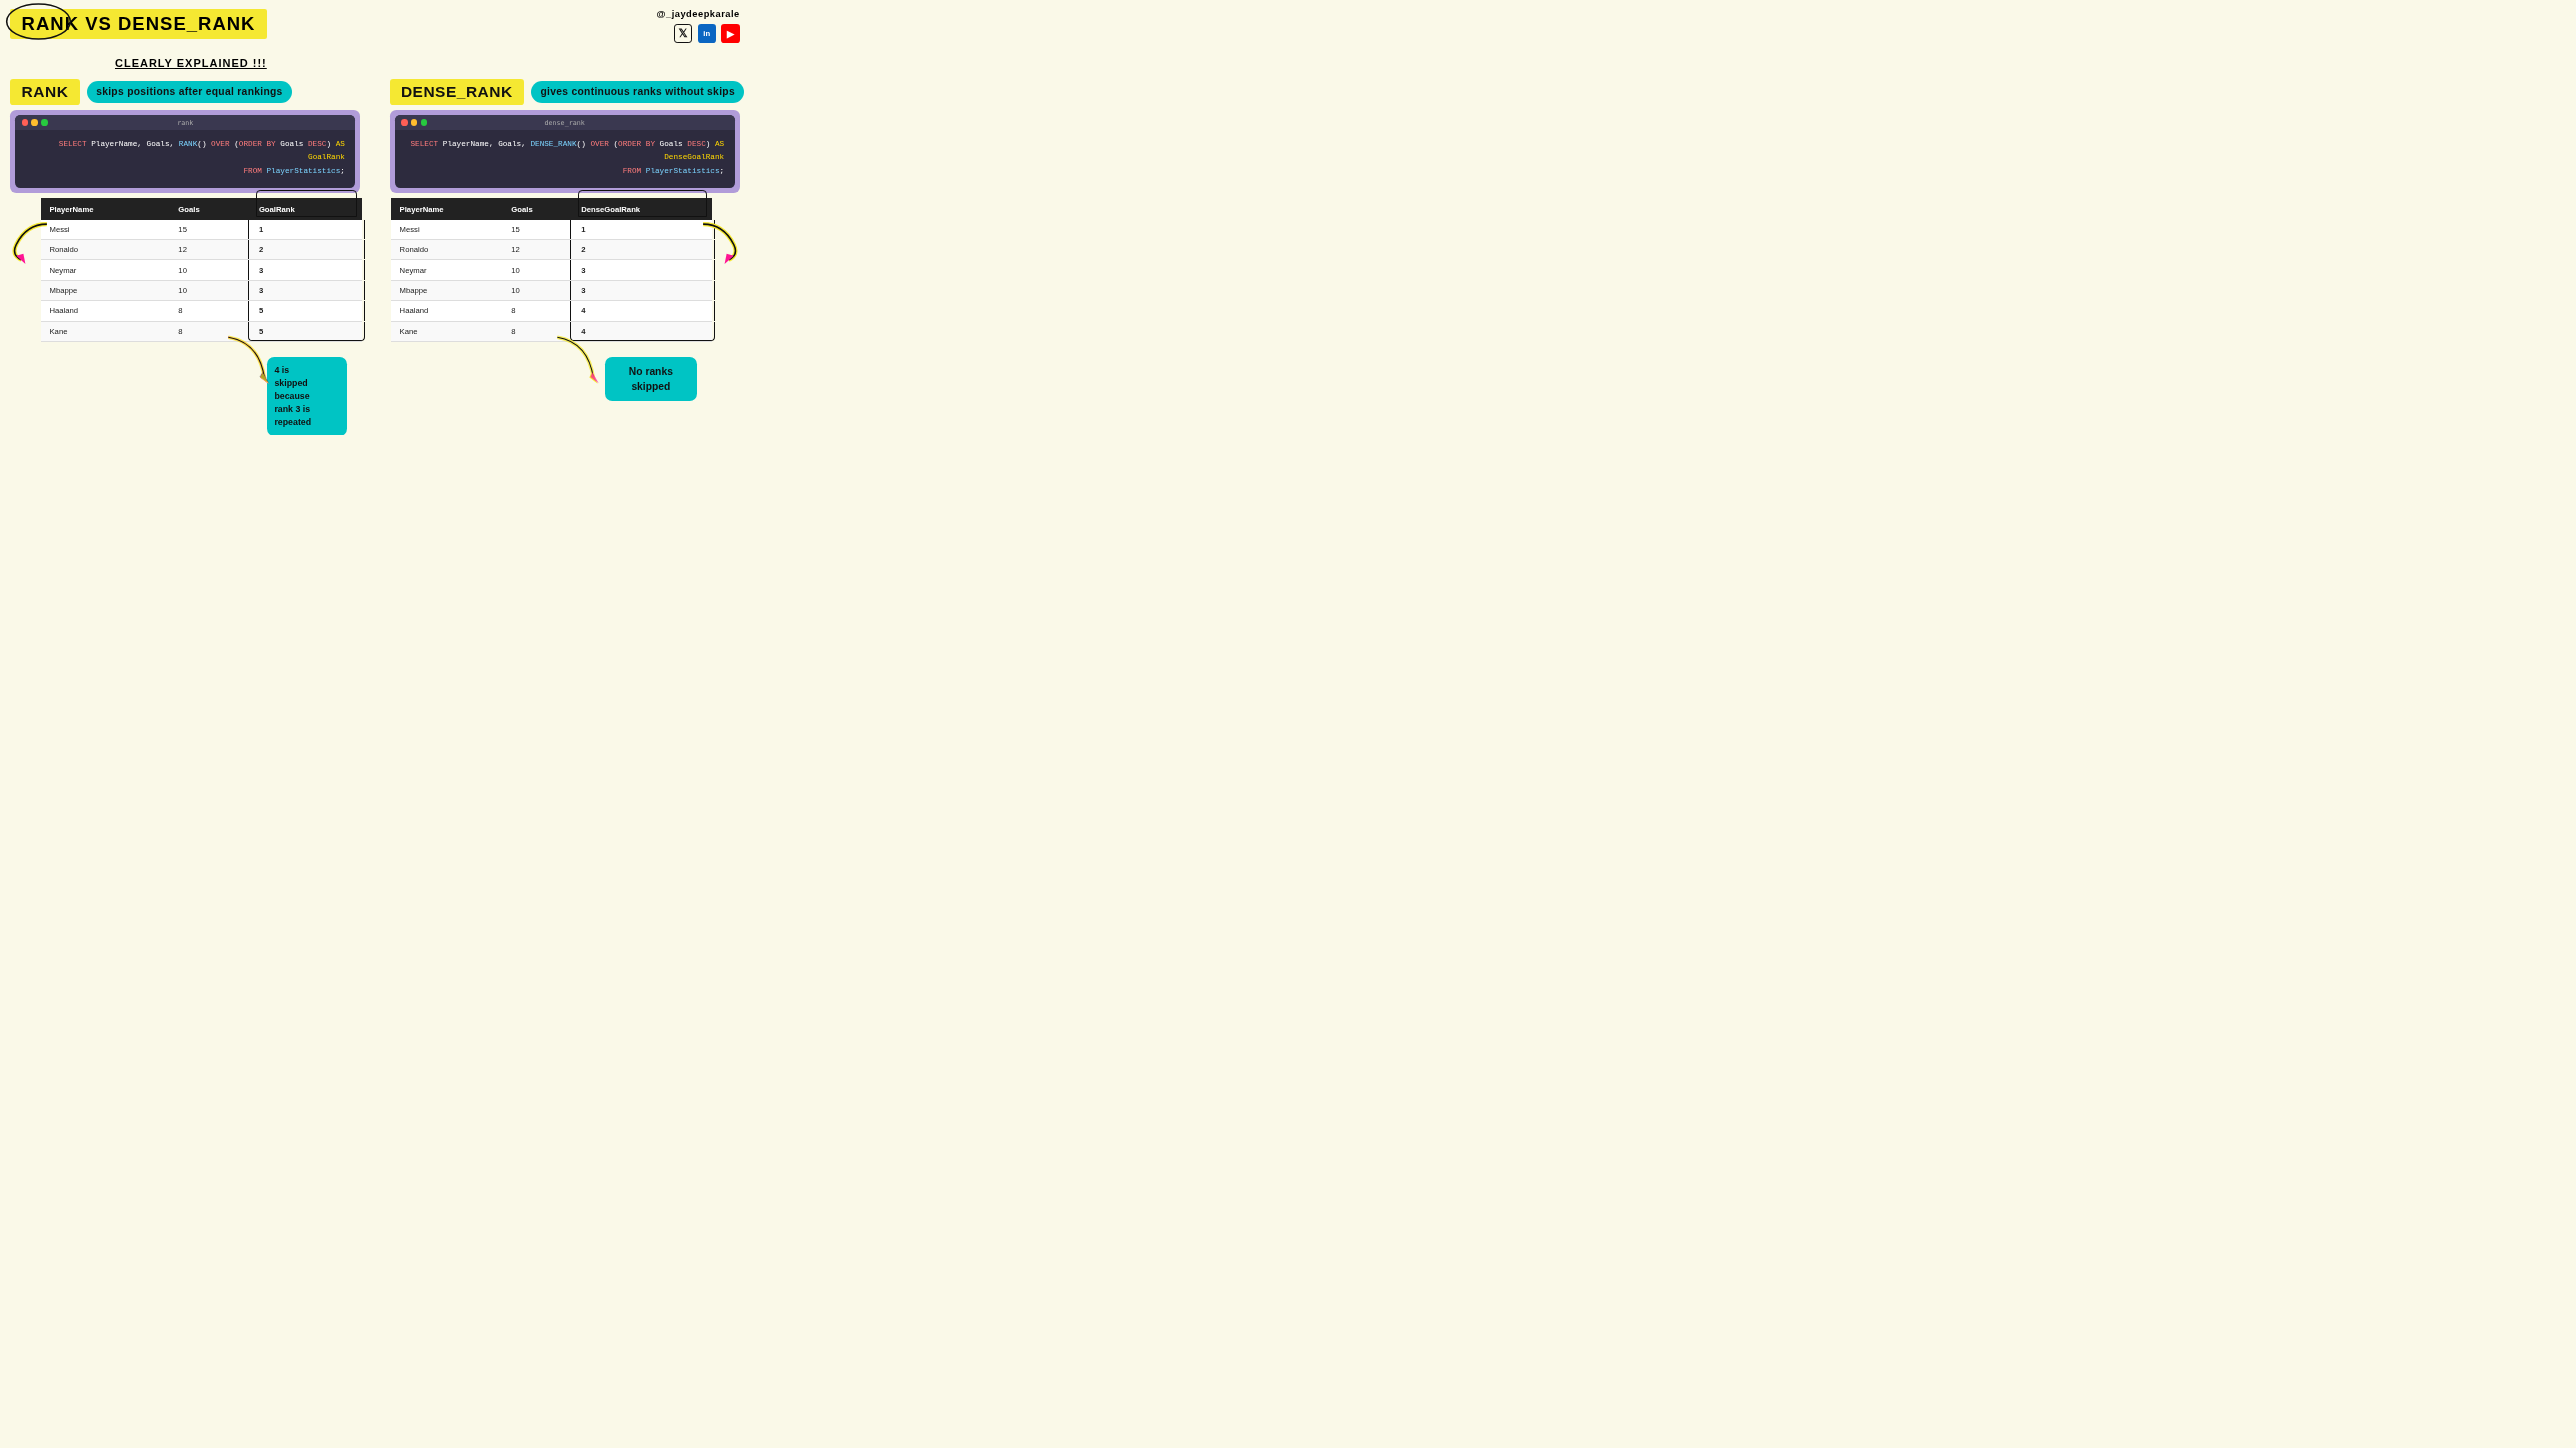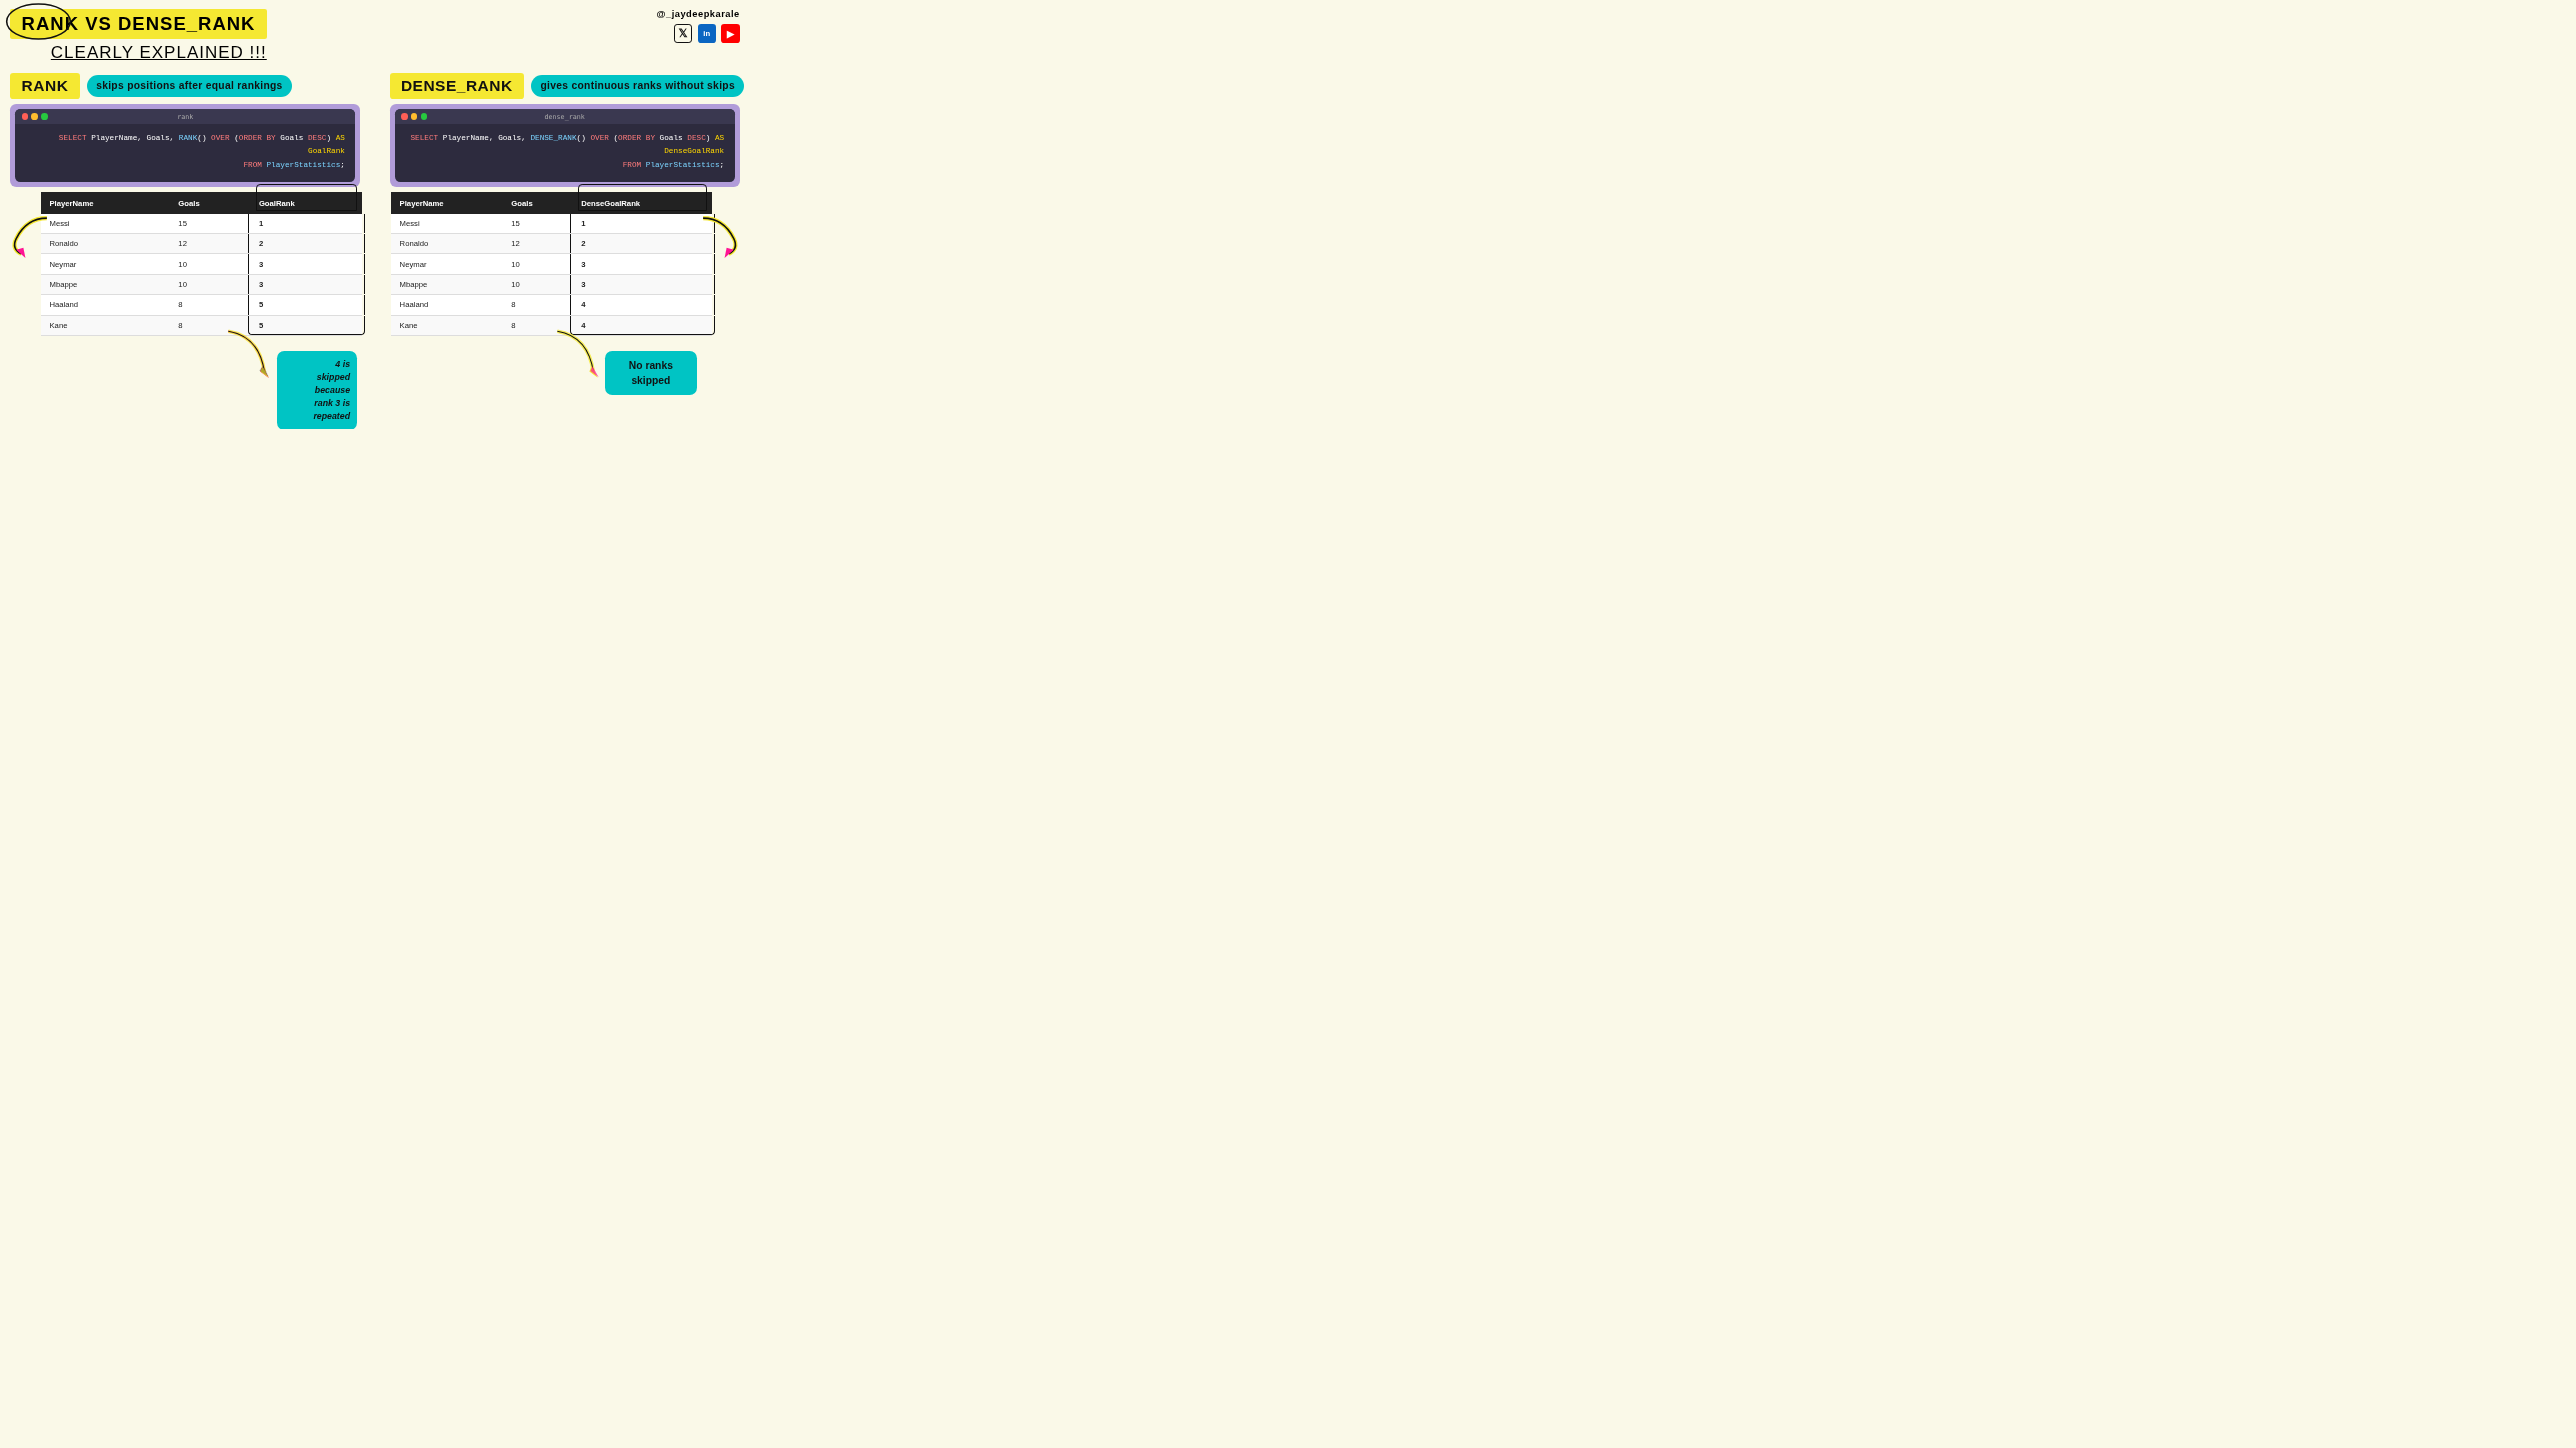--- a/index.html
+++ b/index.html
@@ -28,25 +28,25 @@
       background: #f5e832;
       font-size: 18.5px;
       font-weight: 900;
       padding: 4.1px 11.3px;
       letter-spacing: 1px;
       border-radius: 2.1px;
       position: relative;
       display: inline-block;
     }
     .subtitle {
-      font-size: 17px;
-      font-weight: 400;
+      font-size: 11px;
+      font-weight: 700;
       text-decoration: underline;
       letter-spacing: 1px;
-      margin-top: 4px;
+      margin-top: 18px;
       margin-left: 15.5px;
     }
 
     
     .social-block {
       display: flex;
       flex-direction: column;
       align-items: flex-end;
       gap: 5px;
     }
@@ -366,21 +366,21 @@
 
       <svg style="position:absolute;right:82px;top:-10.3px;z-index:15;" width="62" height="62" viewBox="0 0 120 120">
         <path d="M20,10 Q80,20 90,90" stroke="#ff1493" stroke-width="4" fill="none"></path>
         <polygon points="82,88 98,100 86,78" fill="#ff1493"></polygon>
         <path d="M20,10 Q80,20 90,90" stroke="#f5e832" stroke-width="7" fill="none" opacity="0.8"></path>
         <path d="M20,10 Q80,20 90,90" stroke="#111" stroke-width="2" fill="none"></path>
         <polygon points="82,88 98,100 86,78" fill="#ff1493"></polygon>
         <polygon points="82,88 98,100 86,78" fill="#f5e832"></polygon>
         <path d="M80,86 L98,98 L88,76 Z" fill="#111" opacity="0.3"></path>
       </svg>
-      <div style="position:absolute;right:5px;top:15.5px;background:#00c4c4;color:#111;font-weight:900;font-size:8.8px;padding:6.2px 7.2px;border-radius:7.2px;text-align:right;line-height:1.5;width:80px;font-style:italic;">4 is<br>skipped<br>because<br>rank 3 is<br>repeated</div>
+      <div style="position:absolute;right:15px;top:15.5px;background:#00c4c4;color:#111;font-weight:900;font-size:8.8px;padding:6.2px 7.2px;border-radius:7.2px;text-align:left;line-height:1.5;width:80px;">4 is<br>skipped<br>because<br>rank 3 is<br>repeated</div>
     </div>
   </div>
 
   <div style="position:absolute;right:6.2px;top:26px;z-index:10;">
     <svg width="46" height="46" viewBox="0 0 90 90">
       <path d="M10,10 Q50,10 70,50 Q80,70 60,80" stroke="#f5e832" stroke-width="8" fill="none"></path>
       <path d="M10,10 Q50,10 70,50 Q80,70 60,80" stroke="#111" stroke-width="3" fill="none"></path>
       <polygon points="70,72 52,88 56,68" fill="#ff1493"></polygon>
     </svg>
   </div>

